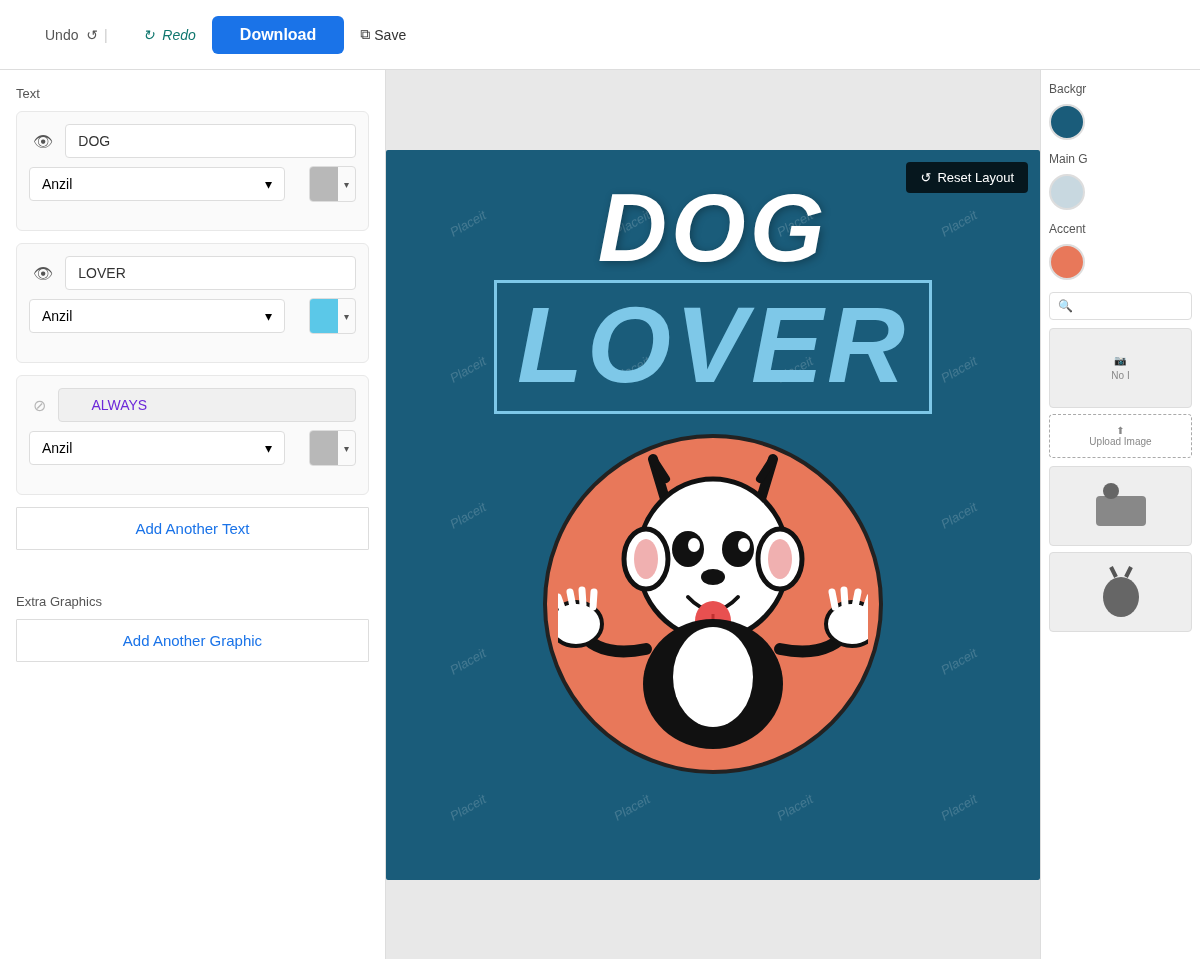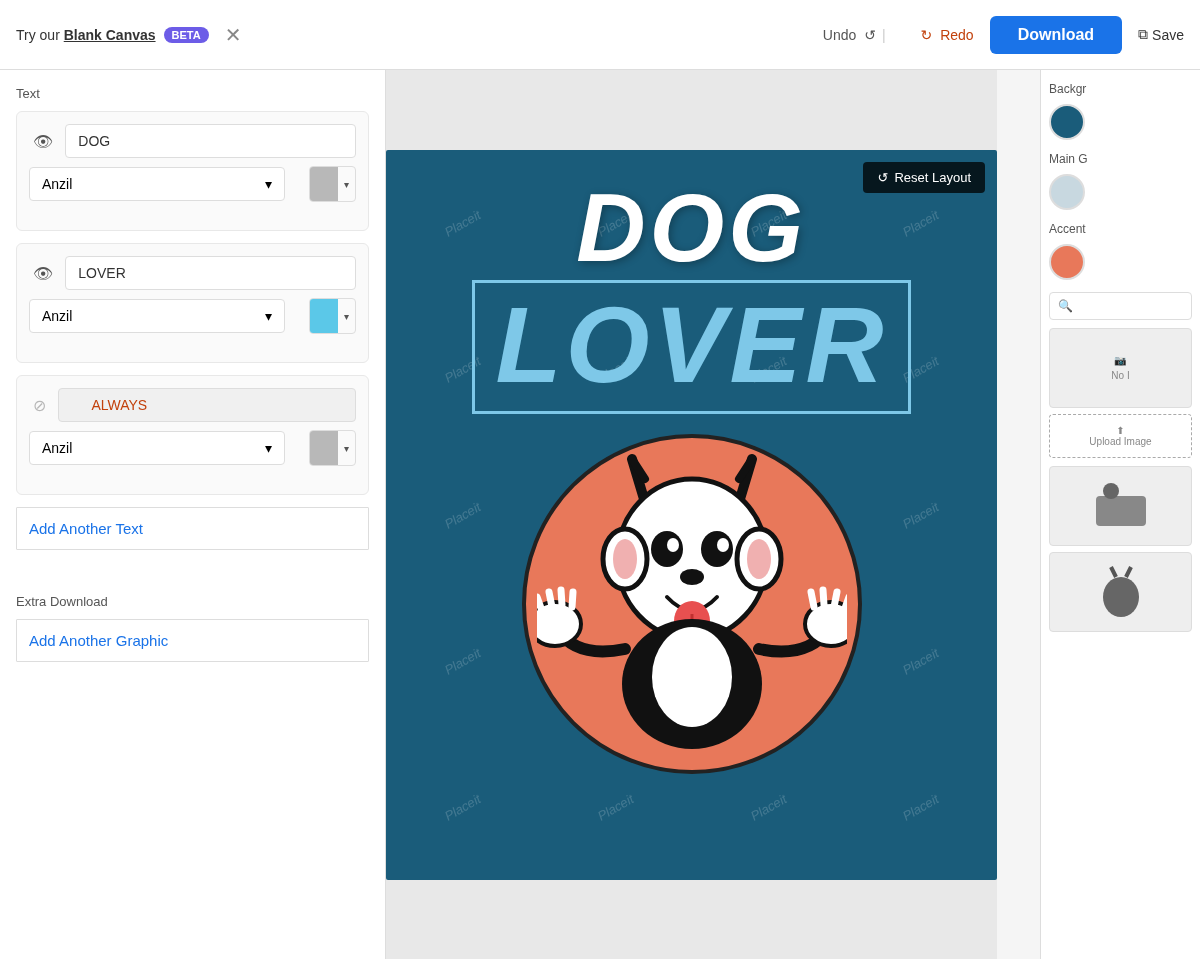--- a/index.html
+++ b/index.html
@@ -122,21 +122,21 @@
     .text-input {
       flex: 1;
       border: 1px solid #ddd;
       border-radius: 4px;
       padding: 8px 12px;
       font-size: 14px;
       color: #333;
     }
     .text-input.hidden-text {
       background: #f0f0f0;
-      color: #c2410c;
+      color: #6d28d9;
       padding-left: 32px;
     }
 
     .font-row {
       display: flex;
       align-items: center;
       gap: 24px;
       margin-bottom: 16px;
     }
     .font-select {
@@ -181,21 +181,21 @@
     .add-btn {
       width: 100%;
       border: 1px solid #ddd;
       border-radius: 1px;
       padding: 12px;
       background: #fff;
       color: #1a73e8;
       font-size: 15px;
       font-weight: 500;
       cursor: pointer;
-      text-align: left;
+      text-align: center;
     }
 
     .extra-graphics-section {
       margin-top: 24px;
     }
 
     
     .canvas-area {
       flex: 1;
       display: flex;
@@ -309,21 +309,20 @@
     }
 
     
     .right-panel {
       width: 160px;
       background: #fff;
       border-left: 1px solid #ddd;
       padding: 12px 8px;
       overflow-y: auto;
       flex-shrink: 0;
-      margin-left: 43px;
     }
     .right-section-label {
       font-size: 12px;
       color: #555;
       margin-bottom: 8px;
       font-weight: 500;
     }
     .color-circle {
       width: 36px;
       height: 36px;
@@ -363,35 +362,28 @@
       font-size: 10px;
       color: #888;
       margin-bottom: 8px;
       cursor: pointer;
     }
   </style>
 </head>
 <body>
 
 <div class="topbar">
-  <div class="topbar-left">
-    <span class="blank-canvas-text">
-      <span>Try our </span><b style="cursor:pointer; text-decoration:underline;">Blank Canvas</b>
-    </span>
-    <span class="beta-badge">BETA</span>
-    <button class="close-btn">✕</button>
-  </div>
   <div class="topbar-center">
     <div class="undo-redo">
       <button style="background:none;border:none;cursor:pointer;font-size:14px;color:#555;">
         <span>Undo</span>
         <span style="margin-left:4px;">↺</span>
       </button>
       <span style="color:#ccc;">|</span>
-      <button style="background:none;border:none;cursor:pointer;font-size:14px;color:#c2410c;">
+      <button style="background:none;border:none;cursor:pointer;font-size:14px;color:#0f766e;font-style:italic;">
         <span style="margin-right:4px;">↻</span>
         <span>Redo</span>
       </button>
     </div>
     <button class="download-btn">Download</button>
     <button class="save-btn">
       <span>⧉</span>
       <span>Save</span>
     </button>
   </div>
@@ -454,21 +446,21 @@
           <span class="swatch-arrow">▾</span>
         </div>
       </div>
     </div>
 
     
     <button class="add-btn" style="margin-bottom:20px;">Add Another Text</button>
 
     
     <div class="extra-graphics-section">
-      <div class="section-label">Extra Download</div>
+      <div class="section-label">Extra Graphics</div>
       <button class="add-btn">Add Another Graphic</button>
     </div>
   </div>
 
   <div class="canvas-area">
     <div class="canvas-wrapper">
       <button class="reset-layout-btn">
         <span>↺</span>
         <span>Reset Layout</span>
       </button>

